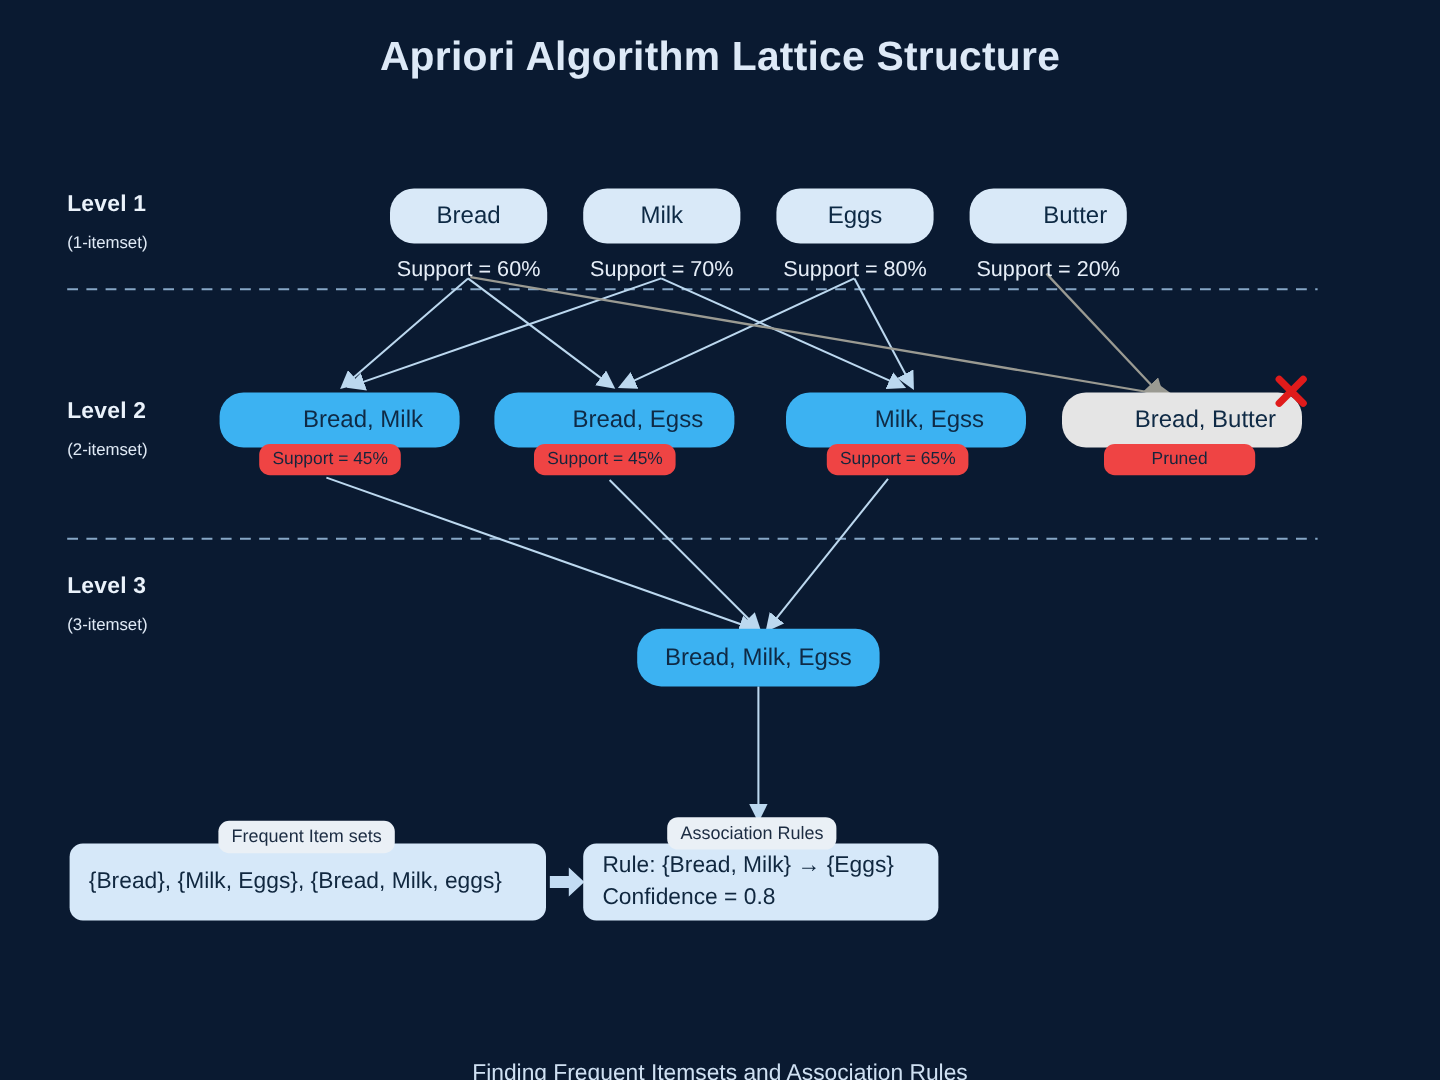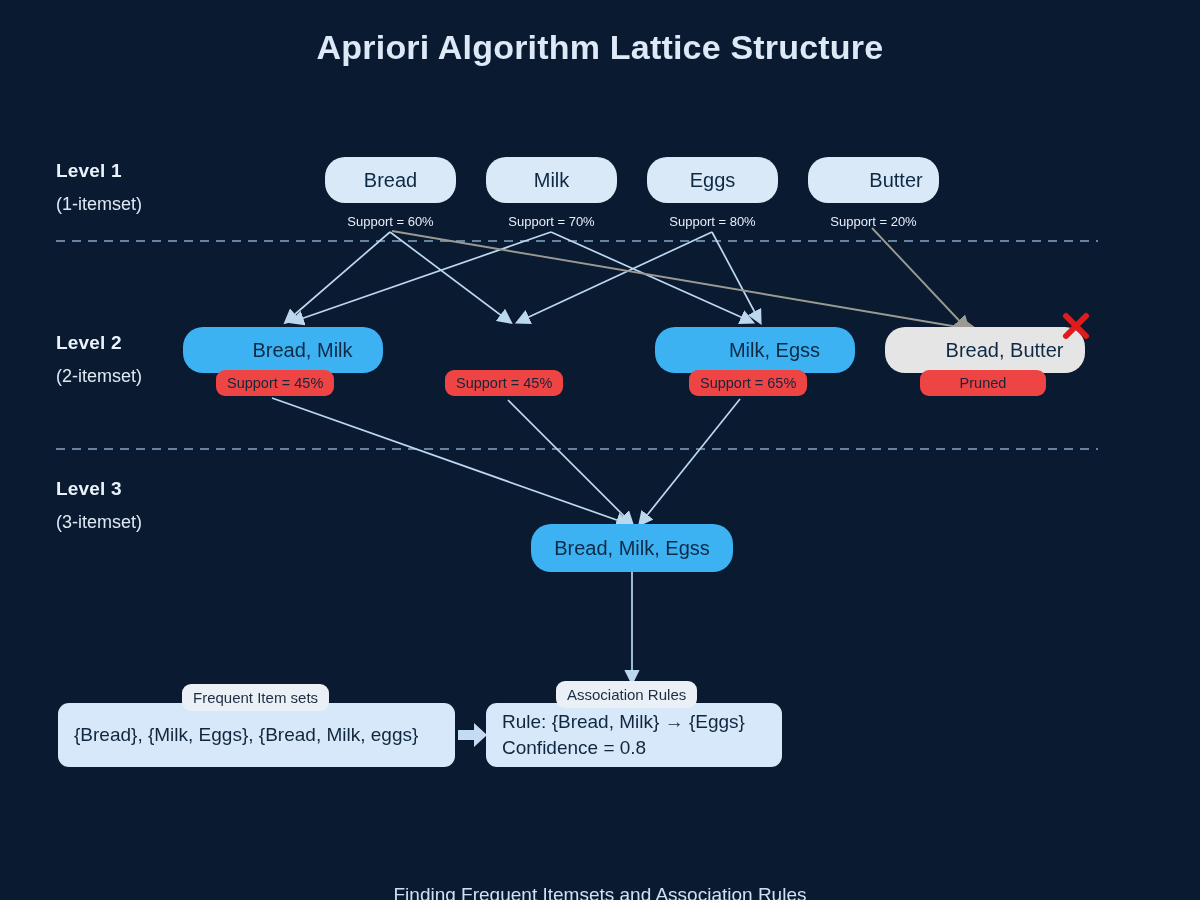--- a/index.html
+++ b/index.html
@@ -15,38 +15,38 @@
 
   .title {
     position: absolute; top: 28px; left: 0; width: 1200px;
     text-align: center;
     font-size: 34px; font-weight: 700; letter-spacing: .2px;
     color: #dde9f7;
   }
 
   .lvl-label { position: absolute; color: #eaf2fb; }
   .lvl-label .big { font-size: 19px; font-weight: 700; letter-spacing: .2px; }
-  .lvl-label .sub { font-size: 18px; font-weight: 400; color: #dfe9f5; margin-top: 12px; display:block; }
+  .lvl-label .sub { font-size: 14px; font-weight: 400; color: #dfe9f5; margin-top: 12px; display:block; }
 
   .node {
     position: absolute;
     border-radius: 20px;
     display: flex; align-items: center; justify-content: center;
     font-size: 20px; color: #0d2944;
     text-align: center;
     white-space: nowrap;
   }
   .node.l1 { background: #d9e9f8; height: 46px; }
   .node.l2 { background: #3cb2f2; height: 46px; color:#0f2a45;padding-left:39px; }
   .node.l3 { background: #3cb2f2; height: 48px; color:#0f2a45; }
   .node.pruned { background: #e5e5e5; color:#0f2a45; height: 46px; }
 
   .support-under {
     position: absolute;
-    font-size: 13px; color: #e6eef8;
+    font-size: 18px; color: #e6eef8;
     text-align: center; white-space: nowrap;
   }
 
   .badge {
     position: absolute;
     background: #ef4444;
     color: #15253c;
     border-radius: 9px;
     font-size: 14.5px;
     padding: 5px 11px;
@@ -152,20 +152,21 @@
 
   <div class="node l1" style="left:647px; top:157px; width:131px;">Eggs</div>
   <div class="support-under" style="left:647px; top:214px; width:131px;">Support = 80%</div>
 
   <div class="node l1" style="left:808px; top:157px; width:131px;padding-left:45px;">Butter</div>
   <div class="support-under" style="left:808px; top:214px; width:131px;">Support = 20%</div>
 
   <div class="node l2" style="left:183px; top:327px; width:200px;">Bread, Milk</div>
   <div class="badge" style="left:216px; top:370px;">Support = 45%</div>
 
+  <div class="node l2" style="left:412px; top:327px; width:200px;">Bread, Egss</div>
   <div class="badge" style="left:445px; top:370px;">Support = 45%</div>
 
   <div class="node l2" style="left:655px; top:327px; width:200px;">Milk, Egss</div>
   <div class="badge" style="left:689px; top:370px;">Support = 65%</div>
 
   <div class="node l2 pruned" style="left:885px; top:327px; width:200px;">Bread, Butter</div>
   <div class="badge" style="left:920px; top:370px; width:126px; text-align:center;">Pruned</div>
 
   <div class="xmark" style="left:1060px; top:310px;">
     <svg width="32" height="32" viewBox="0 0 32 32">

